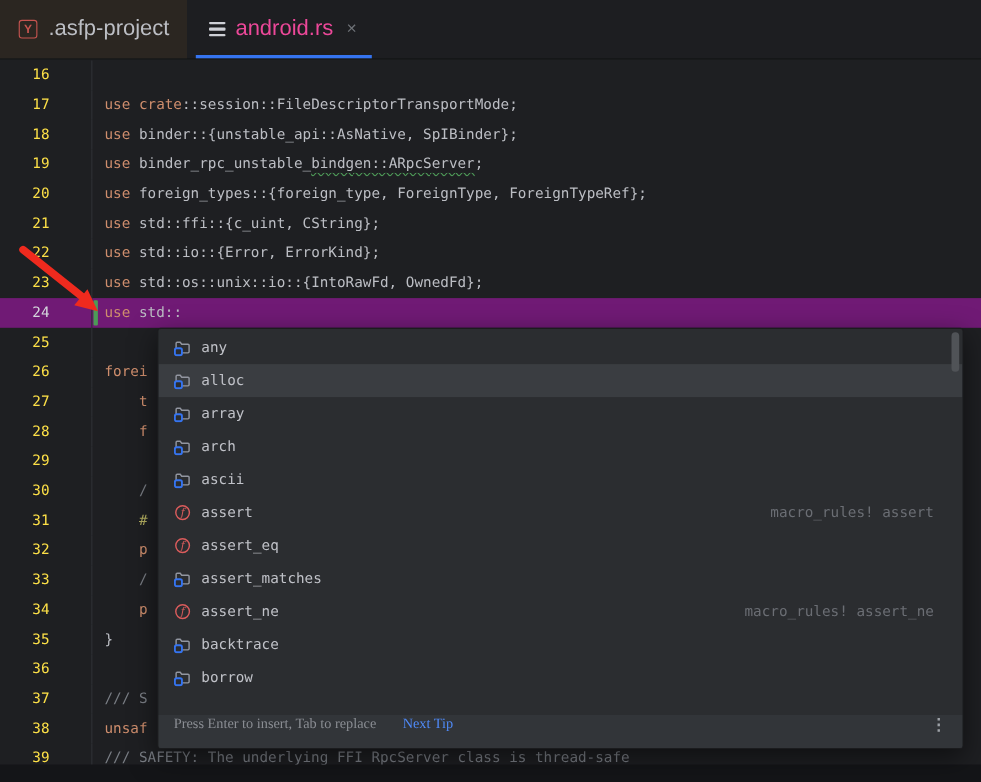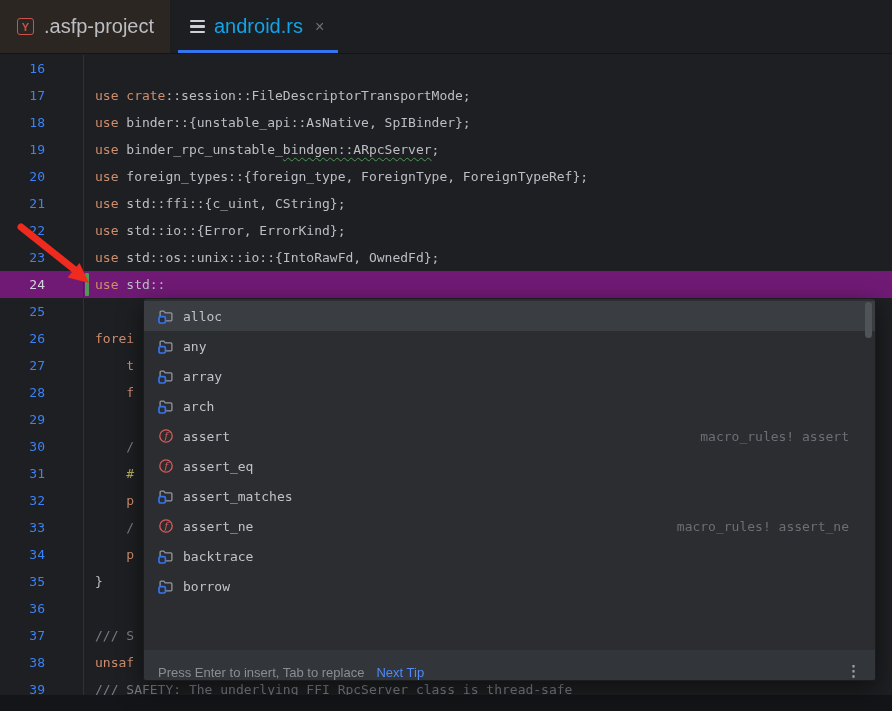--- a/index.html
+++ b/index.html
@@ -9,33 +9,33 @@
   
   .tabbar { position:absolute; left:0; top:0; width:892px; height:54px;
             background:#1d1e21; border-bottom:1px solid #131416; display:flex; align-items:stretch; }
   .tab { display:flex; align-items:center; cursor:default; }
   .tab-project { width:170px; background:#2b2621; padding-left:17px; gap:10px; }
   .yaml-icon { width:17px; height:17px; border:1.5px solid #c75450; border-radius:3px;
                color:#c75450; font-size:11px; font-weight:bold; display:flex;
                align-items:center; justify-content:center; flex:0 0 auto; }
   .tab-label { font-size:20px; color:#bcbec4; white-space:nowrap; }
   .tab-editor { position:relative; margin-left:8px; padding:0 14px 0 12px; gap:9px; }
-  .tab-editor .tab-label { color:#0ea5e9; }
+  .tab-editor .tab-label { color:#ec4899; }
   .rust-icon { width:15px; height:13px; display:flex; flex-direction:column; justify-content:space-between; }
   .rust-icon div { height:2.4px; border-radius:1px; background:#ced0d6; }
   .close-x { color:#6e7277; font-size:16px; line-height:16px; margin-left:3px; }
   .tab-underline { position:absolute; left:0; right:0; bottom:0; height:3.5px; background:#3574f0; }
 
   
   .editor { position:absolute; left:0; top:55px; width:892px; }
   .row { position:relative; display:flex; height:27px; line-height:27px;
          font-family:"DejaVu Sans Mono", monospace; font-size:13px; }
   .row.current { background:#701a75; }
   .gutter { width:84px; flex:0 0 84px; text-align:right; padding-right:38px;
-            color:#3b82f6; border-right:1px solid #2e3135; }
+            color:#fde047; border-right:1px solid #2e3135; }
   .row.current .gutter { color:#d4d6dc; }
   .code { white-space:pre; padding-left:11px; color:#bcbec4; }
   .kw   { color:#cf8e6d; }
   .pl   { color:#bcbec4; }
   .cmt  { color:#7a7e85; }
   .attr { color:#b3ae60; }
   .sq   { text-decoration:underline; text-decoration-style:wavy;
           text-decoration-color:#4d9a57; text-decoration-thickness:1px; text-underline-offset:3px; }
   .change-bar { position:absolute; left:85px; top:2px; bottom:2px; width:4px;
                 background:#4d9a57; border-radius:1px; }
@@ -50,22 +50,22 @@
   .plist { position:absolute; left:0; right:0; top:0; bottom:30px; padding-top:2px; overflow:hidden; }
   .pitem { height:30px; display:flex; align-items:center; padding:0 26px 0 14px; gap:9px;
            font-family:"DejaVu Sans Mono", monospace; font-size:13px; color:#c0c2c8; }
   .pitem.sel { background:#3a3d41; }
   .picon { width:16px; height:16px; flex:0 0 16px; display:flex; }
   .plabel { white-space:nowrap; }
   .phint { margin-left:auto; color:#6b6e74; white-space:nowrap;text-align:center; }
   .scroll-thumb { position:absolute; right:3px; top:3px; width:7px; height:36px;
                   background:#505357; border-radius:4px; z-index:12; }
   .pfooter { position:absolute; left:0; right:0; bottom:0; height:30px; background:#323539;
-             display:flex; align-items:flex-end; padding:0 14px; gap:12px;
-             font-size:13px; color:#8a8d93; }
+             display:flex; align-items:flex-start; padding:0 14px; gap:24px;
+             font-size:13px; color:#8a8d93;font-family:Liberation Serif, serif; }
   .pfooter .tip-link { color:#4f8af8; }
   .kebab { margin-left:auto; color:#9da1a7; font-size:15px; font-weight:bold; letter-spacing:0; }
 
   .arrow-overlay { position:absolute; left:0; top:0; z-index:20; pointer-events:none; }
 </style>
 </head>
 <body>
 
 <div class="tabbar">
   <div class="tab tab-project">
@@ -180,55 +180,64 @@
     </div>
     <div class="row">
       <span class="gutter">39</span>
       <span class="code"><span class="cmt">/// SAFETY: The underlying FFI RpcServer class is thread-safe</span></span>
     </div>
   </div>
 <div class="bottom-strip"></div>
 
 <div class="popup">
   <div class="plist" id="plist">
+      <div class="pitem">
+        <span class="picon">
+          <svg width="16" height="16" viewBox="0 0 16 16">
+            <path d="M2.1 4.1 a1 1 0 0 1 1 -1 h2.7 l1.4 1.8 h5.7 a1 1 0 0 1 1 1 v5.9 a1 1 0 0 1 -1 1 H3.1 a1 1 0 0 1 -1 -1 Z" fill="none" stroke="#9296a0" stroke-width="1.3"></path>
+            <rect x="1" y="8.6" width="6.4" height="6.4" rx="1.6" fill="#2b2d30" stroke="#3574f0" stroke-width="1.7"></rect>
+          </svg>
+        </span>
+        <span class="plabel">any</span>
+      </div>
       <div class="pitem sel">
         <span class="picon">
           <svg width="16" height="16" viewBox="0 0 16 16">
             <path d="M2.1 4.1 a1 1 0 0 1 1 -1 h2.7 l1.4 1.8 h5.7 a1 1 0 0 1 1 1 v5.9 a1 1 0 0 1 -1 1 H3.1 a1 1 0 0 1 -1 -1 Z" fill="none" stroke="#9296a0" stroke-width="1.3"></path>
             <rect x="1" y="8.6" width="6.4" height="6.4" rx="1.6" fill="#2b2d30" stroke="#3574f0" stroke-width="1.7"></rect>
           </svg>
         </span>
         <span class="plabel">alloc</span>
       </div>
       <div class="pitem">
         <span class="picon">
           <svg width="16" height="16" viewBox="0 0 16 16">
             <path d="M2.1 4.1 a1 1 0 0 1 1 -1 h2.7 l1.4 1.8 h5.7 a1 1 0 0 1 1 1 v5.9 a1 1 0 0 1 -1 1 H3.1 a1 1 0 0 1 -1 -1 Z" fill="none" stroke="#9296a0" stroke-width="1.3"></path>
             <rect x="1" y="8.6" width="6.4" height="6.4" rx="1.6" fill="#2b2d30" stroke="#3574f0" stroke-width="1.7"></rect>
           </svg>
         </span>
-        <span class="plabel">any</span>
-      </div>
-      <div class="pitem">
-        <span class="picon">
-          <svg width="16" height="16" viewBox="0 0 16 16">
-            <path d="M2.1 4.1 a1 1 0 0 1 1 -1 h2.7 l1.4 1.8 h5.7 a1 1 0 0 1 1 1 v5.9 a1 1 0 0 1 -1 1 H3.1 a1 1 0 0 1 -1 -1 Z" fill="none" stroke="#9296a0" stroke-width="1.3"></path>
-            <rect x="1" y="8.6" width="6.4" height="6.4" rx="1.6" fill="#2b2d30" stroke="#3574f0" stroke-width="1.7"></rect>
-          </svg>
-        </span>
         <span class="plabel">array</span>
       </div>
       <div class="pitem">
         <span class="picon">
           <svg width="16" height="16" viewBox="0 0 16 16">
             <path d="M2.1 4.1 a1 1 0 0 1 1 -1 h2.7 l1.4 1.8 h5.7 a1 1 0 0 1 1 1 v5.9 a1 1 0 0 1 -1 1 H3.1 a1 1 0 0 1 -1 -1 Z" fill="none" stroke="#9296a0" stroke-width="1.3"></path>
             <rect x="1" y="8.6" width="6.4" height="6.4" rx="1.6" fill="#2b2d30" stroke="#3574f0" stroke-width="1.7"></rect>
           </svg>
         </span>
         <span class="plabel">arch</span>
+      </div>
+      <div class="pitem">
+        <span class="picon">
+          <svg width="16" height="16" viewBox="0 0 16 16">
+            <path d="M2.1 4.1 a1 1 0 0 1 1 -1 h2.7 l1.4 1.8 h5.7 a1 1 0 0 1 1 1 v5.9 a1 1 0 0 1 -1 1 H3.1 a1 1 0 0 1 -1 -1 Z" fill="none" stroke="#9296a0" stroke-width="1.3"></path>
+            <rect x="1" y="8.6" width="6.4" height="6.4" rx="1.6" fill="#2b2d30" stroke="#3574f0" stroke-width="1.7"></rect>
+          </svg>
+        </span>
+        <span class="plabel">ascii</span>
       </div>
       <div class="pitem">
         <span class="picon">
           <svg width="16" height="16" viewBox="0 0 16 16">
             <circle cx="8" cy="8" r="6.2" fill="none" stroke="#db5c5c" stroke-width="1.3"></circle>
             <text x="8.2" y="11.4" text-anchor="middle" font-family="DejaVu Serif, serif" font-style="italic" font-size="9.8" fill="#db5c5c">f</text>
           </svg>
         </span>
         <span class="plabel">assert</span>
         <span class="phint">macro_rules! assert</span>

